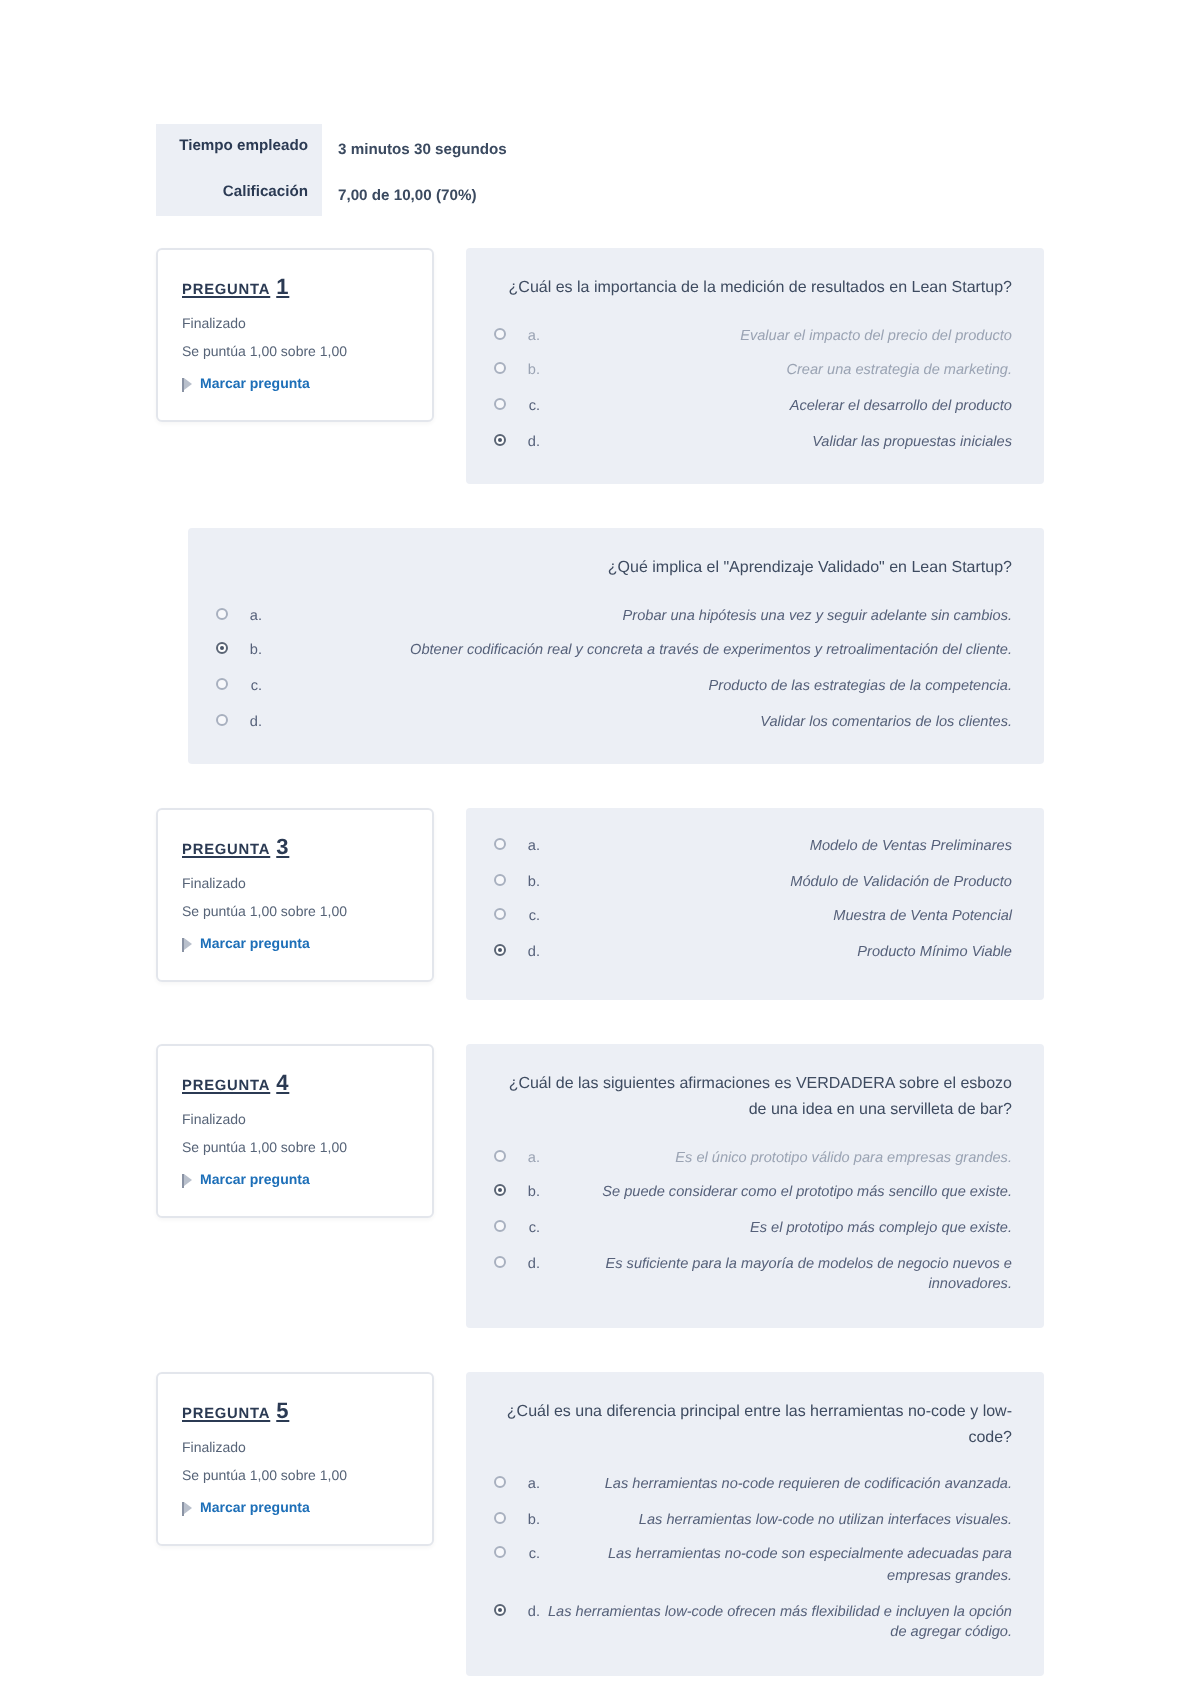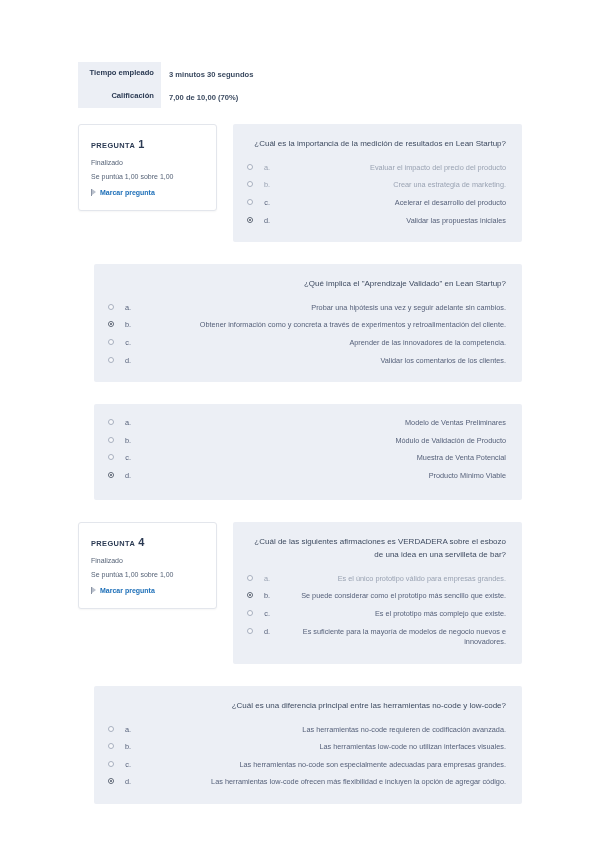--- a/index.html
+++ b/index.html
@@ -29,21 +29,21 @@
     width:139px;flex:0 0 139px;
     background:#ffffff;
     border:1px solid #e3e6ec;
     border-radius:3px;
     padding:13px 10px 14px 12px;
     box-sizing:border-box;
     box-shadow:0 1px 2px rgba(0,0,0,0.04);
   }
   .qlabel{
     font-size:7.4px;letter-spacing:.4px;font-weight:bold;
-    color:#2b3a53;text-transform:uppercase;margin-bottom:9px;
+    color:#2b3a53;text-transform:uppercase;margin-bottom:9px;text-decoration:underline;
   }
   .qlabel .num{font-size:11px;font-weight:bold;margin-left:3px;}
   .qstate{font-size:7px;color:#566377;margin-bottom:7px;}
   .qmark{font-size:7px;color:#566377;margin-bottom:9px;}
   .qflag{font-size:7px;color:#1d6fb8;display:flex;align-items:center;gap:3px;}
   .qflag .flagicon{display:inline-block;width:6px;height:7px;position:relative;}
   .qflag .flagicon:before{
     content:"";position:absolute;left:0;top:0;width:1px;height:7px;background:#8a93a4;
   }
   .qflag .flagicon:after{
@@ -72,21 +72,21 @@
     flex:0 0 auto;width:6px;height:6px;border-radius:50%;
     border:1px solid #a8b0bf;background:#f7f8fb;margin:1px 6px 0 0;
     position:relative;box-sizing:border-box;
   }
   .opt.sel .radio{border-color:#5b6575;background:#ffffff;}
   .opt.sel .radio:after{
     content:"";position:absolute;left:1px;top:1px;width:2px;height:2px;
     border-radius:50%;background:#4a5568;
   }
   .olet{flex:0 0 auto;width:11px;}
-  .otxt{flex:1;}
+  .otxt{flex:1;font-style:italic;}
 </style>
 </head>
 <body>
 
 <div class="page">
   <div class="wrap">
 
     <table class="summary">
       <tbody>
         <tr>
@@ -142,36 +142,45 @@
             <div class="qtext">¿Qué implica el "Aprendizaje Validado" en Lean Startup?</div>
             <div class="opts">
               <div class="opt">
                 <span class="radio"></span>
                 <span class="olet">a.</span>
                 <span class="otxt">Probar una hipótesis una vez y seguir adelante sin cambios.</span>
               </div>
               <div class="opt sel">
                 <span class="radio"></span>
                 <span class="olet">b.</span>
-                <span class="otxt">Obtener información como y concreta a través de experimentos y retroalimentación del cliente.</span>
-              </div>
-              <div class="opt">
-                <span class="radio"></span>
-                <span class="olet">c.</span>
-                <span class="otxt">Aprender de las innovadores de la competencia.</span>
+                <span class="otxt">Obtener codificación real y concreta a través de experimentos y retroalimentación del cliente.</span>
+              </div>
+              <div class="opt">
+                <span class="radio"></span>
+                <span class="olet">c.</span>
+                <span class="otxt">Producto de las estrategias de la competencia.</span>
               </div>
               <div class="opt">
                 <span class="radio"></span>
                 <span class="olet">d.</span>
                 <span class="otxt">Validar los comentarios de los clientes.</span>
               </div>
             </div>
           </div>
         </div>
         <div class="qblock">
+          <div class="qinfo">
+            <div class="qlabel"><span>PREGUNTA</span><span class="num">3</span></div>
+            <div class="qstate">Finalizado</div>
+            <div class="qmark">Se puntúa 1,00 sobre 1,00</div>
+            <div class="qflag">
+              <span class="flagicon"></span>
+              <span class="ftxt">Marcar pregunta</span>
+            </div>
+          </div>
           <div class="qbody">
             <div class="opts">
               <div class="opt">
                 <span class="radio"></span>
                 <span class="olet">a.</span>
                 <span class="otxt">Modelo de Ventas Preliminares</span>
               </div>
               <div class="opt">
                 <span class="radio"></span>
                 <span class="olet">b.</span>
@@ -220,20 +229,29 @@
               </div>
               <div class="opt">
                 <span class="radio"></span>
                 <span class="olet">d.</span>
                 <span class="otxt">Es suficiente para la mayoría de modelos de negocio nuevos e innovadores.</span>
               </div>
             </div>
           </div>
         </div>
         <div class="qblock">
+          <div class="qinfo">
+            <div class="qlabel"><span>PREGUNTA</span><span class="num">5</span></div>
+            <div class="qstate">Finalizado</div>
+            <div class="qmark">Se puntúa 1,00 sobre 1,00</div>
+            <div class="qflag">
+              <span class="flagicon"></span>
+              <span class="ftxt">Marcar pregunta</span>
+            </div>
+          </div>
           <div class="qbody">
             <div class="qtext">¿Cuál es una diferencia principal entre las herramientas no-code y low-code?</div>
             <div class="opts">
               <div class="opt">
                 <span class="radio"></span>
                 <span class="olet">a.</span>
                 <span class="otxt">Las herramientas no-code requieren de codificación avanzada.</span>
               </div>
               <div class="opt">
                 <span class="radio"></span>

